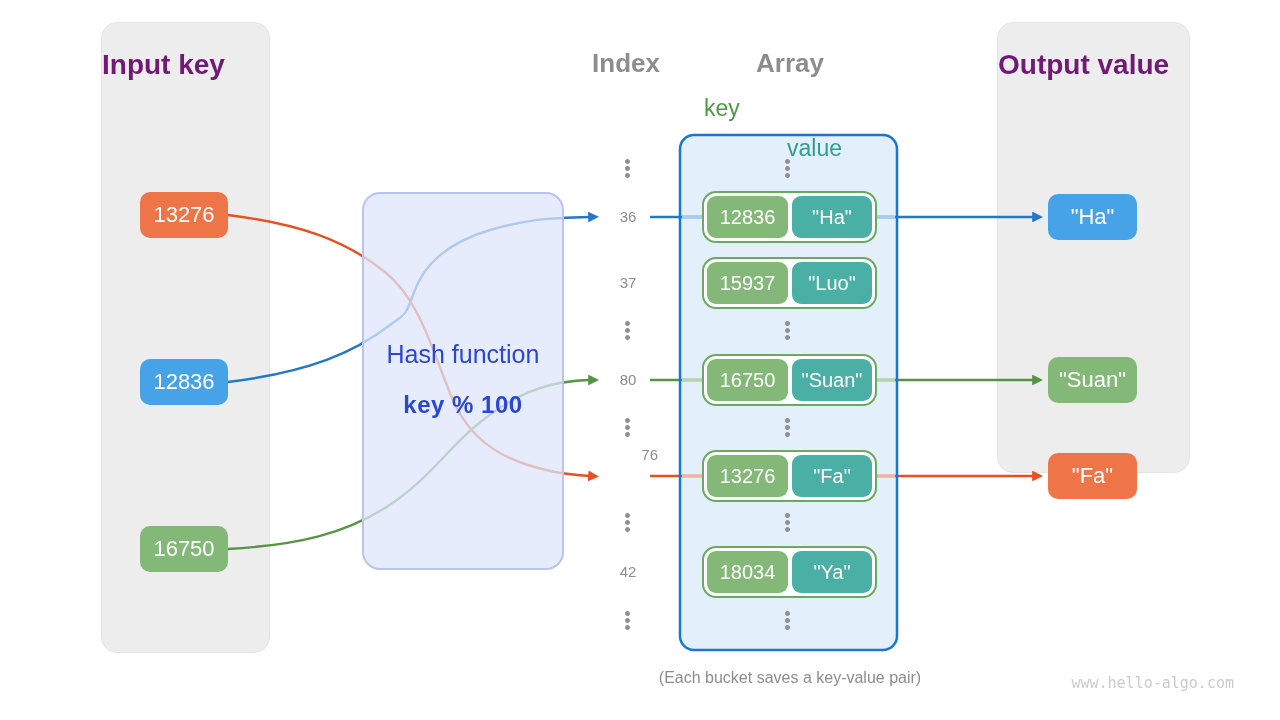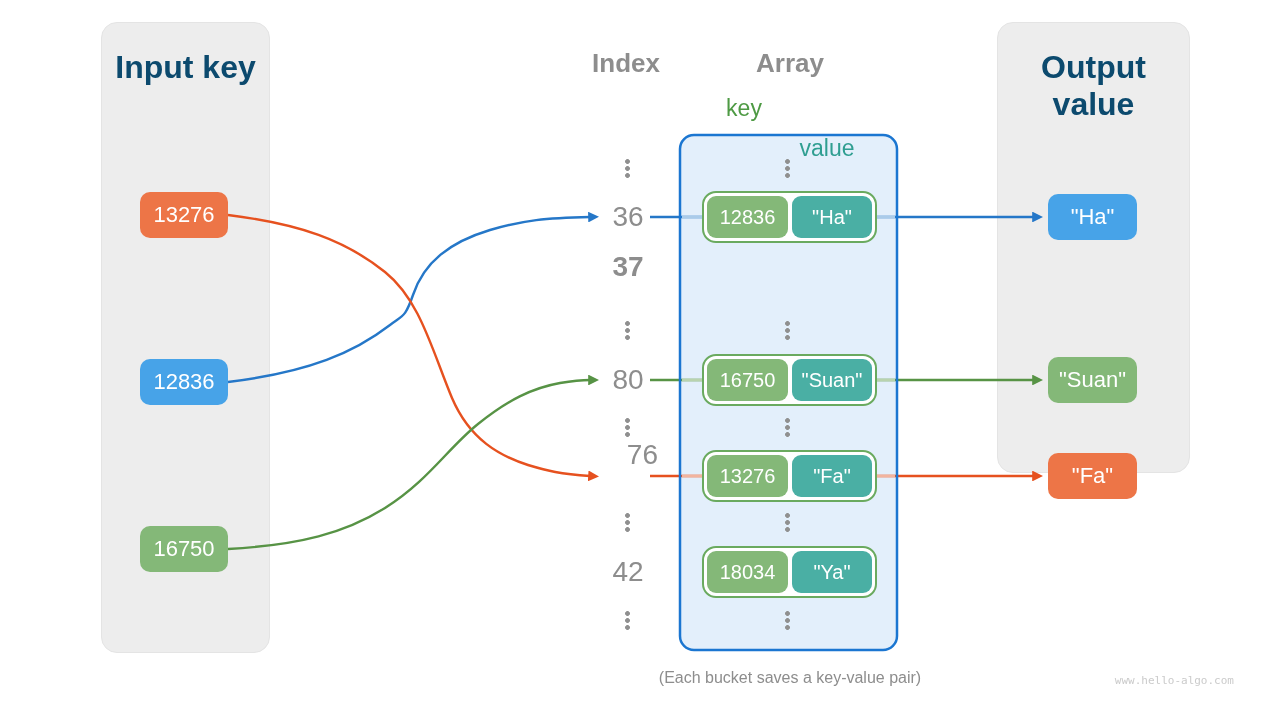--- a/index.html
+++ b/index.html
@@ -1,54 +1,54 @@
 <!DOCTYPE html>
 <html><head>
 <meta charset="utf-8">
 <style>
   html,body{margin:0;padding:0;background:#fff;}
   .stage{position:relative;width:1280px;height:720px;background:#ffffff;
          font-family:"Liberation Sans",sans-serif;overflow:hidden;}
   
   .panel{position:absolute;background:#ededed;border:1px solid #e4e4e4;border-radius:16px;z-index:0;box-sizing:border-box;}
-  .panel-title{margin-top:26px;text-align:center;font-size:32px;font-weight:bold;color:#0c4a6e;}
+  .panel-title{margin-top:26px;text-align:left;font-size:28px;font-weight:bold;color:#701a75;}
   
   .hdr{position:absolute;z-index:3;font-size:26px;font-weight:bold;color:#8d8d8d;text-align:center;}
-  .sub{position:absolute;z-index:3;font-size:23px;font-weight:500;text-align:center;}
+  .sub{position:absolute;z-index:3;font-size:23px;font-weight:500;text-align:left;}
   .sub.keylab{color:#4e9a44;}
   .sub.vallab{color:#2f9e91;}
   
   .chip{position:absolute;z-index:3;display:flex;align-items:center;justify-content:center;
         color:#fff;font-size:22px;font-weight:500;border-radius:10px;}
   .c-orange{background:#ed7547;}
   .c-blue{background:#47a3e8;}
   .c-green{background:#84b878;}
   
   .idx{position:absolute;z-index:3;width:60px;height:30px;line-height:30px;text-align:center;
-       font-size:28px;color:#8d8d8d;}
+       font-size:15px;color:#8d8d8d;}
   
   .bucket{position:absolute;z-index:3;left:702px;width:175px;height:52px;background:#ffffff;
           border:2px solid #6aaa5f;border-radius:14px;display:flex;gap:4px;padding:3px;box-sizing:border-box;}
   .cell{display:flex;align-items:center;justify-content:center;color:#fff;font-size:20px;
         font-weight:500;border-radius:9px;}
   .cell.key{width:81px;background:#84b878;}
   .cell.val{flex:1;background:#4aafa4;}
   
   .hash-box{position:absolute;z-index:2;left:362px;top:192px;width:202px;height:378px;
             background:rgba(223,230,251,0.75);border:2px solid #b9c4f0;border-radius:18px;box-sizing:border-box;}
   .hash-title{position:absolute;left:0;right:0;top:146px;text-align:center;font-size:25px;color:#2a46d4;}
   .hash-formula{position:absolute;left:0;right:0;top:197px;text-align:center;font-size:24px;
                 font-weight:bold;color:#2a46d4;letter-spacing:0.5px;}
   
   .vdots{position:absolute;z-index:3;width:5px;height:21px;
          background-image:radial-gradient(circle at 2.5px 3.5px,#909090 2.1px,rgba(0,0,0,0) 2.6px);
          background-size:5px 7px;background-repeat:repeat-y;}
   .caption{position:absolute;z-index:3;left:530px;top:669px;width:520px;text-align:center;
            font-size:16px;color:#8d8d8d;}
-  .footer{position:absolute;z-index:3;right:46px;top:674px;font-size:11px;color:#cbcbcb;
+  .footer{position:absolute;z-index:3;right:46px;top:674px;font-size:15px;color:#cbcbcb;
           font-family:"DejaVu Sans Mono",monospace;}
   svg.overlay{position:absolute;left:0;top:0;z-index:1;pointer-events:none;}
 </style>
 </head>
 <body>
 
 <div class="stage">
 
   <div class="panel" style="left:101px;top:22px;width:169px;height:631px;">
     <div class="panel-title">Input key</div>
@@ -80,43 +80,51 @@
     <path d="M682 380 L895 380" stroke="#b9d3ae" stroke-width="2.4" fill="none"></path>
     <path d="M682 476 L895 476" stroke="#f2b49e" stroke-width="2.4" fill="none"></path>
 
     <path d="M228 382 C310 372, 355 352, 390 325 C403 315 405 318 413 295 C424 262 450 242 490 230 C525 220 545 218 590 217" stroke="#2577c8" stroke-width="2.4" fill="none" marker-end="url(#mb)"></path>
     <path d="M228 215 C300 224, 345 240, 385 272 C420 300 432 350 452 398 C470 440 500 456 528 465 C548 471 560 474 590 476" stroke="#e6511f" stroke-width="2.4" fill="none" marker-end="url(#mo)"></path>
     <path d="M228 549 C300 545, 345 533, 385 508 C428 481 448 448 478 424 C508 400 532 388 560 383 C572 381 580 380 590 380" stroke="#579345" stroke-width="2.4" fill="none" marker-end="url(#mg)"></path>
 
     <rect x="680" y="135" width="217" height="515" rx="14" fill="none" stroke="#1b76d1" stroke-width="2.5"></rect>
   </svg>
 
+  <div class="hash-box">
+    <div class="hash-title">Hash function</div>
+    <div class="hash-formula">key % 100</div>
+  </div>
 
   <div class="hdr" style="left:730px;top:48px;width:120px;">Array</div>
   <div class="hdr" style="left:566px;top:48px;width:120px;">Index</div>
   <div class="sub keylab" style="left:704px;top:95px;width:80px;">key</div>
   <div class="sub vallab" style="left:787px;top:95px;width:80px;margin-top:40px;">value</div>
 
   <div class="chip c-orange" style="left:140px;top:192px;width:88px;height:46px;">13276</div>
   <div class="chip c-blue" style="left:140px;top:359px;width:88px;height:46px;">12836</div>
   <div class="chip c-green" style="left:140px;top:526px;width:88px;height:46px;">16750</div>
 
   <div class="chip c-blue" style="left:1048px;top:194px;width:89px;height:46px;">"Ha"</div>
   <div class="chip c-green" style="left:1048px;top:357px;width:89px;height:46px;">"Suan"</div>
   <div class="chip c-orange" style="left:1048px;top:453px;width:89px;height:46px;">"Fa"</div>
 
   <div class="idx" style="left:598px;top:202px;">36</div>
-  <div class="idx" style="left:598px;top:252px;font-weight:bold;">37</div>
+  <div class="idx" style="left:598px;top:268px;">37</div>
   <div class="idx" style="left:598px;top:365px;">80</div>
   <div class="idx" style="left:598px;top:440px;text-align:right;">76</div>
   <div class="idx" style="left:598px;top:557px;">42</div>
 
   <div class="bucket" style="top:191px;">
     <div class="cell key">12836</div>
     <div class="cell val">"Ha"</div>
+  </div>
+  <div class="bucket" style="top:257px;">
+    <div class="cell key">15937</div>
+    <div class="cell val">"Luo"</div>
   </div>
   <div class="bucket" style="top:354px;">
     <div class="cell key">16750</div>
     <div class="cell val">"Suan"</div>
   </div>
   <div class="bucket" style="top:450px;">
     <div class="cell key">13276</div>
     <div class="cell val">"Fa"</div>
   </div>
   <div class="bucket" style="top:546px;">

